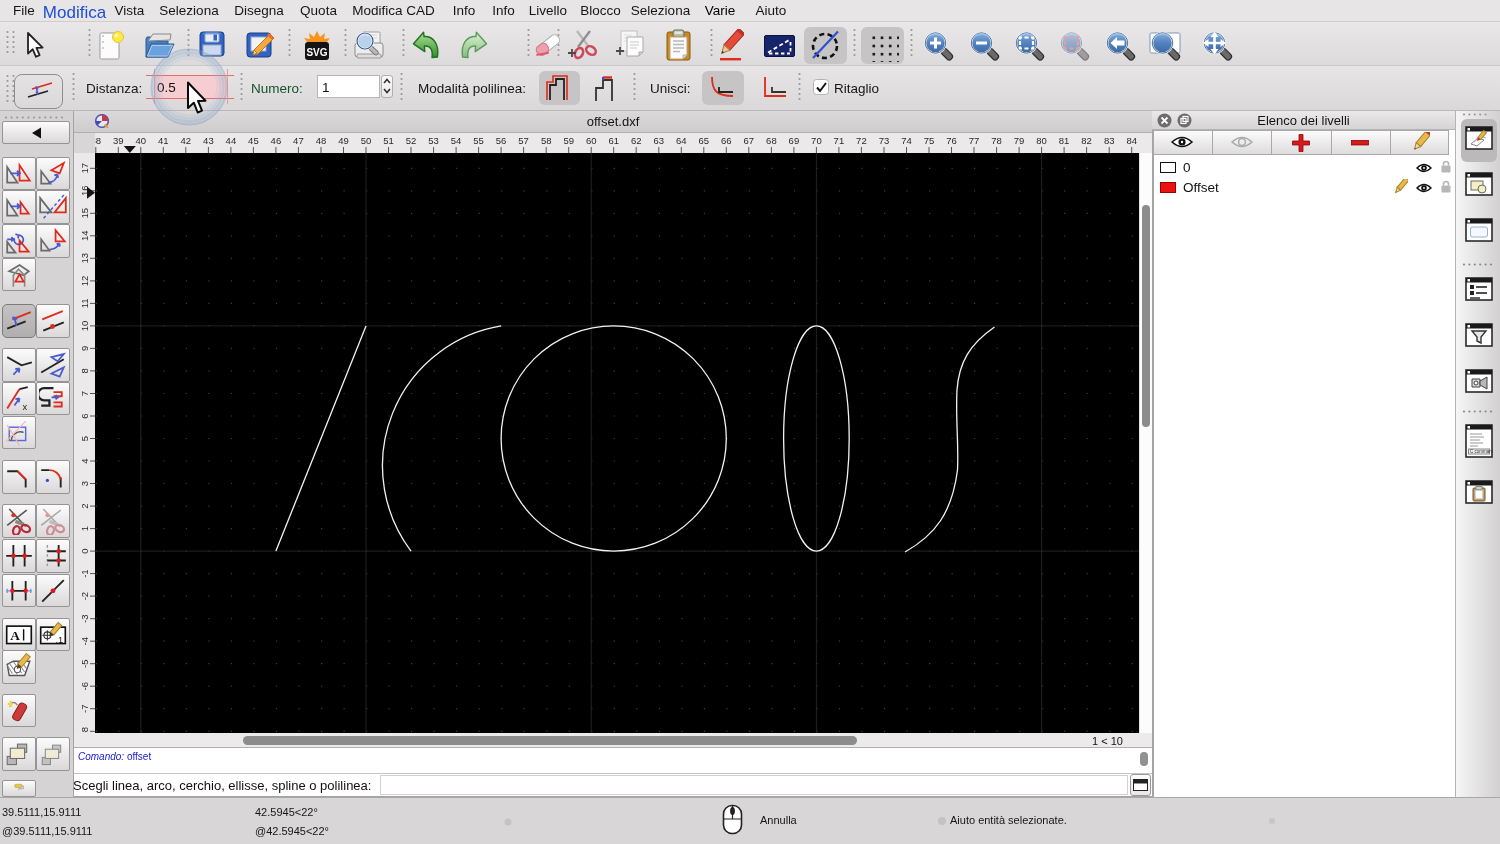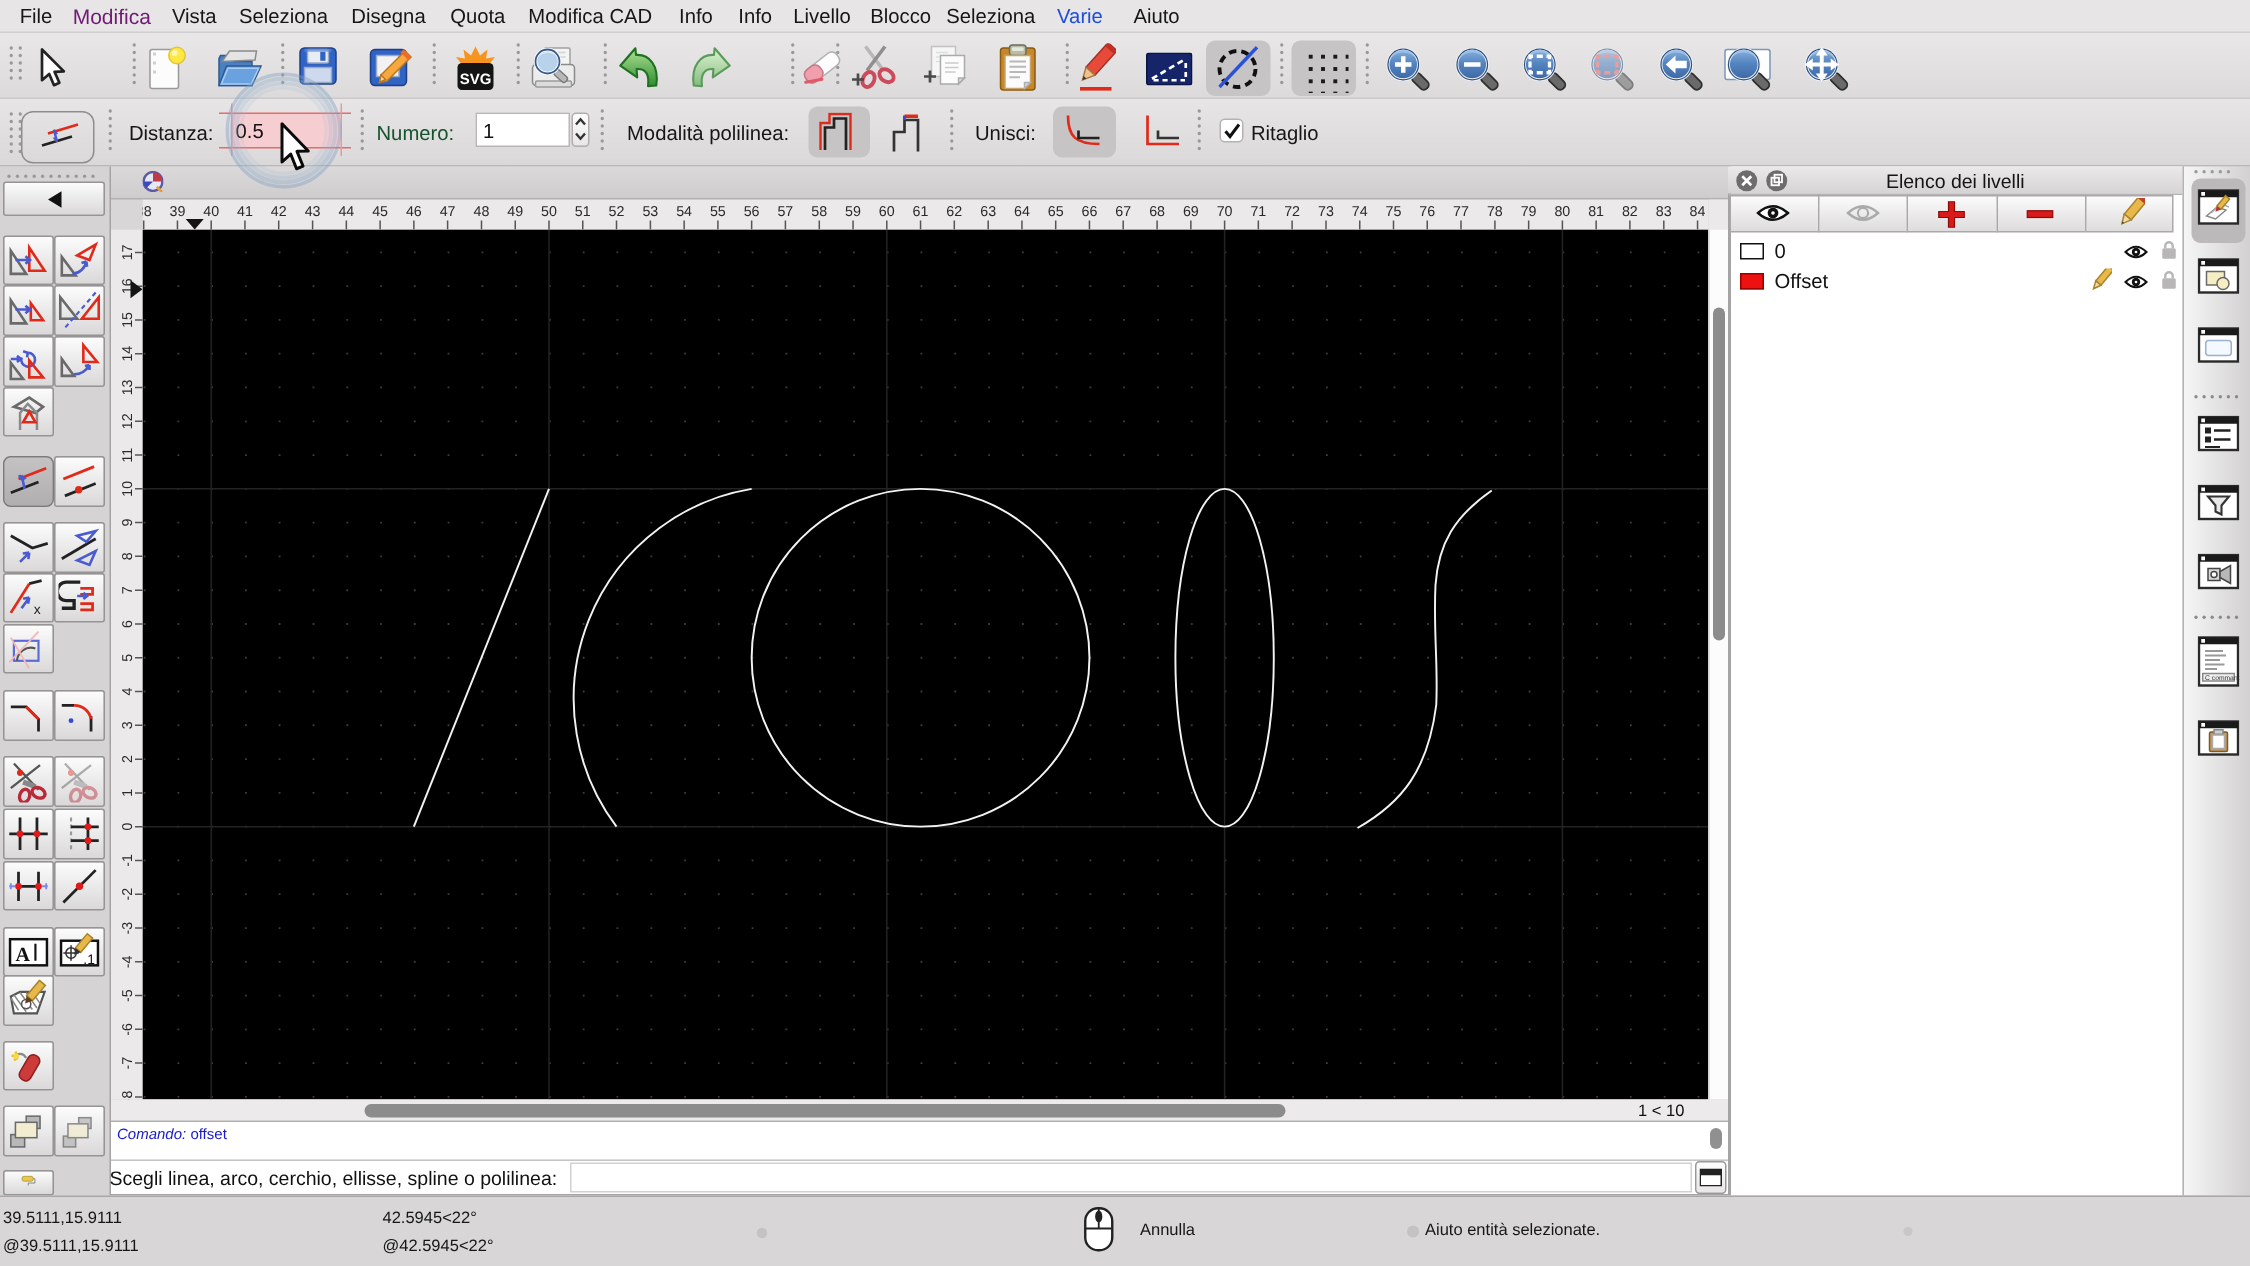--- a/index.html
+++ b/index.html
@@ -22,32 +22,32 @@
           <stop offset="1" stop-color="#2e8e2e"></stop>
         </linearGradient>
         <linearGradient id="ggrad2" x1="0" y1="0" x2="0" y2="1">
           <stop offset="0" stop-color="#ddf2d0"></stop>
           <stop offset="1" stop-color="#84bc80"></stop>
         </linearGradient>
       </defs>
     </svg>
 <div class="abs" style="left:0;top:0;width:1500px;height:22px;background:#e7e5e5;border-bottom:1px solid #cfcdcd;"></div>
 <div class="abs" style="left:24px;top:3px;transform:translateX(-50%);font-size:13.5px;color:#161616;white-space:nowrap;">File</div>
-<div class="abs" style="left:74.5px;top:3px;transform:translateX(-50%);font-size:14px;color:#701a75;white-space:nowrap;">Modifica</div>
+<div class="abs" style="left:74.5px;top:3px;transform:translateX(-50%);font-size:17px;color:#1d4ed8;white-space:nowrap;">Modifica</div>
 <div class="abs" style="left:129.5px;top:3px;transform:translateX(-50%);font-size:13.5px;color:#161616;white-space:nowrap;">Vista</div>
 <div class="abs" style="left:189px;top:3px;transform:translateX(-50%);font-size:13.5px;color:#161616;white-space:nowrap;">Seleziona</div>
 <div class="abs" style="left:259px;top:3px;transform:translateX(-50%);font-size:13.5px;color:#161616;white-space:nowrap;">Disegna</div>
 <div class="abs" style="left:318.5px;top:3px;transform:translateX(-50%);font-size:13.5px;color:#161616;white-space:nowrap;">Quota</div>
 <div class="abs" style="left:393.5px;top:3px;transform:translateX(-50%);font-size:13.5px;color:#161616;white-space:nowrap;">Modifica CAD</div>
 <div class="abs" style="left:464px;top:3px;transform:translateX(-50%);font-size:13.5px;color:#161616;white-space:nowrap;">Info</div>
 <div class="abs" style="left:503.5px;top:3px;transform:translateX(-50%);font-size:13.5px;color:#161616;white-space:nowrap;">Info</div>
 <div class="abs" style="left:548px;top:3px;transform:translateX(-50%);font-size:13.5px;color:#161616;white-space:nowrap;">Livello</div>
 <div class="abs" style="left:600.5px;top:3px;transform:translateX(-50%);font-size:13.5px;color:#161616;white-space:nowrap;">Blocco</div>
 <div class="abs" style="left:660.5px;top:3px;transform:translateX(-50%);font-size:13.5px;color:#161616;white-space:nowrap;">Seleziona</div>
-<div class="abs" style="left:720px;top:3px;transform:translateX(-50%);font-size:13.5px;color:#1d4ed8;white-space:nowrap;">Varie</div>
+<div class="abs" style="left:720px;top:3px;transform:translateX(-50%);font-size:13.5px;color:#000000;white-space:nowrap;">Varie</div>
 <div class="abs" style="left:771px;top:3px;transform:translateX(-50%);font-size:13.5px;color:#161616;white-space:nowrap;">Aiuto</div>
 <div class="abs" style="left:0;top:22px;width:1500px;height:44px;background:linear-gradient(#e9e7e7,#dcdada);border-bottom:1px solid #cbc9c9;"></div>
 <div class="abs" style="left:0;top:66px;width:1500px;height:45px;background:linear-gradient(#e7e5e5,#dad8d8);border-bottom:1px solid #b9b7b7;"></div>
 <svg class="abs" style="left:6px;top:30px" width="4" height="28">
       <circle cx="1.5" cy="2" r="1.1" fill="#9a9898"></circle>
       <circle cx="1.5" cy="7" r="1.1" fill="#9a9898"></circle>
       <circle cx="1.5" cy="12" r="1.1" fill="#9a9898"></circle>
       <circle cx="1.5" cy="17" r="1.1" fill="#9a9898"></circle>
       <circle cx="1.5" cy="22" r="1.1" fill="#9a9898"></circle>
     </svg>
@@ -642,20 +642,21 @@
         <rect x="3" y="17" width="8" height="7" fill="#b8b8b8" stroke="#6a6a6a"></rect>
         <rect x="6" y="9" width="13" height="9" fill="#f2ecd0" stroke="#6a6a6a"></rect>
       </g>
     </svg>
 <div class="abs" style="left:2px;top:780.0px;width:34px;height:17px;background:linear-gradient(#fcfcfc,#dad8d8);border:1px solid #969494;border-radius:2px;"></div>
     <svg class="abs" style="left:5px;top:783.0px" width="28" height="11" viewBox="0 0 27 27">
       <rect x="3" y="3" width="18" height="8" rx="3" fill="#e8c84a" stroke="#9a8420"></rect>
       <path d="M21,7 h3 v7 h-11 v4" stroke="#888" stroke-width="1.6" fill="none"></path>
     </svg>
 <div class="abs" style="left:74px;top:111px;width:1078px;height:22px;background:linear-gradient(#dbd9d9,#cecccc);border-bottom:1px solid #b2b0b0;"></div>
+<div class="abs" style="left:74px;top:111px;width:1078px;height:22px;text-align:center;font-size:13px;color:#141414;line-height:22px;">offset.dxf</div>
 <svg class="abs" style="left:95px;top:114px" width="14" height="14" viewBox="0 0 14 14">
       <circle cx="7" cy="7" r="6.3" fill="#e8e8f4" stroke="#5a5aa8" stroke-width="1.6"></circle>
       <path d="M7,7 L7,0.7 A6.3 6.3 0 0 1 13.3,7 Z" fill="#c03a4a"></path>
       <path d="M7,7 L2.5,11.5 A6.3 6.3 0 0 1 0.7,7 Z" fill="#3a4ac0"></path>
       <path d="M9.5,10.5 L13,14" stroke="#e8a02a" stroke-width="1.8"></path>
     </svg>
 <svg class="abs" style="left:95px;top:133px" width="1044" height="20">
       <rect x="0" y="0" width="1044" height="20" fill="#ebe9e9"></rect>
       <text x="0.8" y="11" font-size="9.5" fill="#2a2a2a" text-anchor="middle">38</text>
       <path d="M0.8,14 V20" stroke="#555" stroke-width="1"></path>

